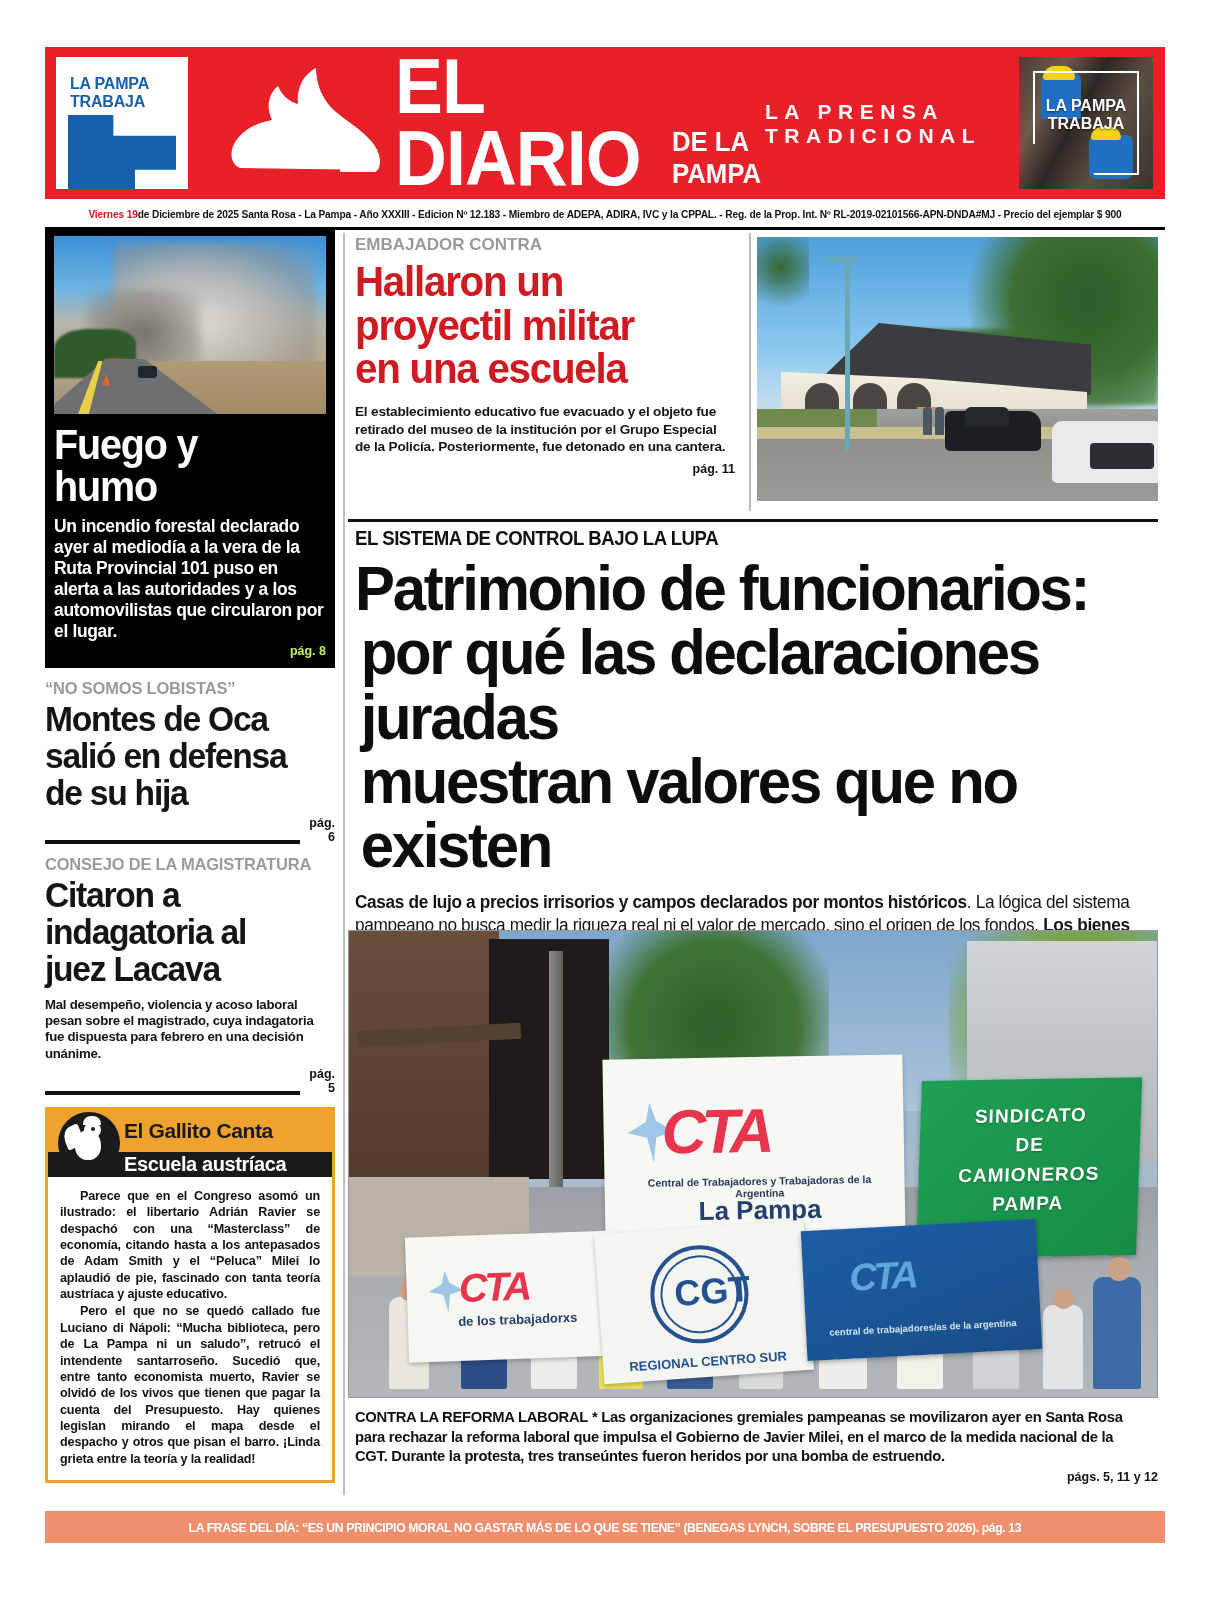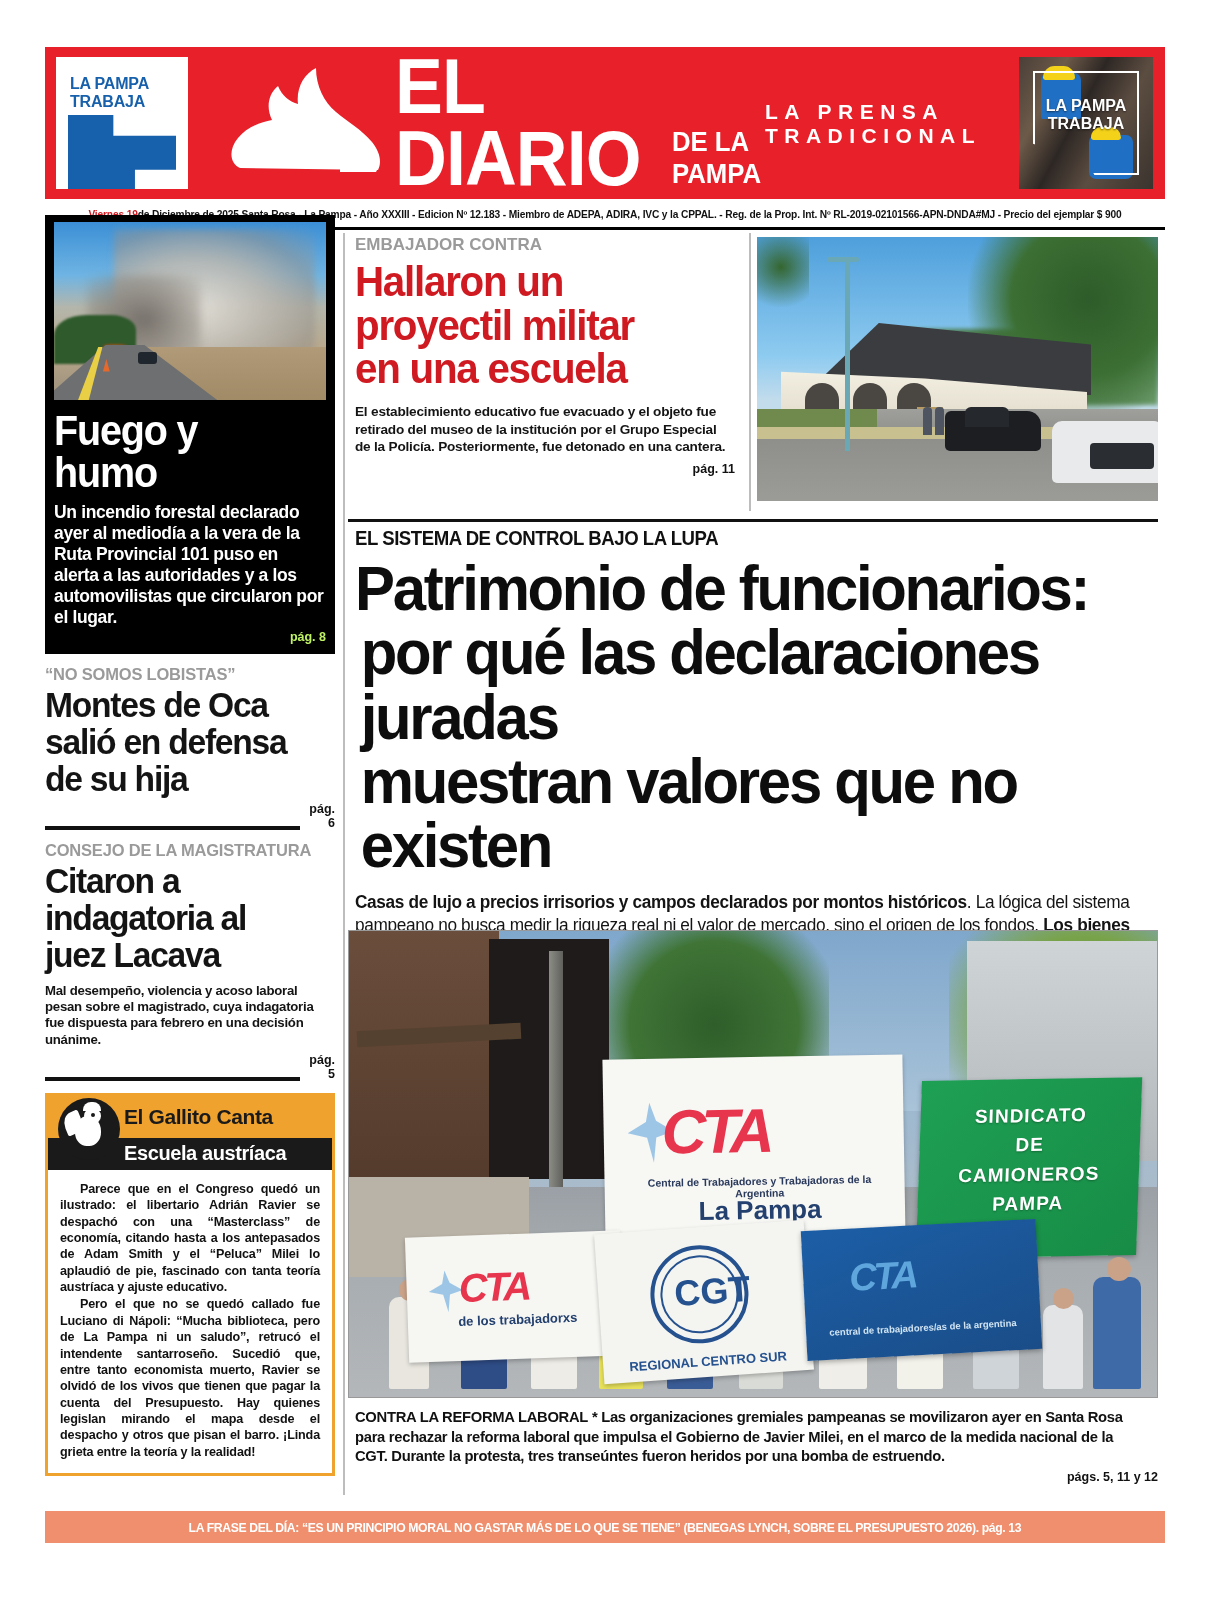--- a/index.html
+++ b/index.html
@@ -105,21 +105,21 @@
     font-size: 10.2px; font-weight: 700; color: #111; letter-spacing: -0.15px;
     white-space: nowrap;
   }
   .dateline .red { color: #d01a22; }
   .rule-top {
     position: absolute; left: 45px; top: 227px; width: 1120px;
     height: 3px; background: #000;
   }
 
   
-  .left-col { position: absolute; left: 45px; top: 215px; width: 290px; }
+  .left-col { position: absolute; left: 45px; top: 229px; width: 290px; }
 
   .fire-block { background: #000; padding: 7px 9px 10px 9px; }
   .fire-photo {
     width: 272px; height: 178px; position: relative; overflow: hidden;
     background: linear-gradient(#3b8fd6 0%, #6fb4e3 30%, #b4b6ab 48%, #b9a98e 70%, #9c8f79 100%);
   }
   .fire-photo .smoke {
     position: absolute; left: 22%; top: 4%; width: 74%; height: 74%;
     background: radial-gradient(ellipse at 40% 60%, rgba(225,222,215,.96) 0%, rgba(188,184,176,.88) 42%, rgba(150,146,140,.55) 72%, rgba(140,136,130,0) 100%);
     filter: blur(3px);
@@ -200,21 +200,21 @@
   }
   .gallito-head {
     background: #f0a22e; height: 42px; position: relative;
     display: flex; align-items: center;
   }
   .gallito-title {
     font-size: 21px; font-weight: 800; color: #1a1a1a;
     margin-left: 76px; letter-spacing: -0.4px;
   }
   .gallito-sub {
-    background: #1a1a1a; height: 32px; display: flex; align-items: center;
+    background: #1a1a1a; height: 25px; display: flex; align-items: center;
   }
   .gallito-sub span {
     font-size: 20px; font-weight: 800; color: #fff;
     margin-left: 76px; letter-spacing: -0.4px;
   }
   .rooster {
     position: absolute; left: 10px; top: 2px; width: 62px; height: 62px;
     border-radius: 50%; background: #1a1a1a; z-index: 5;
     overflow: hidden;
   }
@@ -640,21 +640,21 @@
           <div class="r-head"></div>
             <div class="r-comb"></div>
             <div class="r-eye"></div>
         </div>
         <div class="gallito-title">El Gallito Canta</div>
       </div>
       <div class="gallito-sub">
         <span>Escuela austríaca</span>
       </div>
       <div class="gallito-body">
-        <p>Parece que en el Congreso quedó un ilustrado: el libertario Adrián Ravier se despachó con una “Masterclass” de economía, citando hasta a los antepasados de Adam Smith y el “Peluca” Milei lo aplaudió de pie, fascinado con tanta teoría austríaca y ajuste educativo.</p>
+        <p>Parece que en el Congreso asomó un ilustrado: el libertario Adrián Ravier se despachó con una “Masterclass” de economía, citando hasta a los antepasados de Adam Smith y el “Peluca” Milei lo aplaudió de pie, fascinado con tanta teoría austríaca y ajuste educativo.</p>
         <p>Pero el que no se quedó callado fue Luciano di Nápoli: “Mucha biblioteca, pero de La Pampa ni un saludo”, retrucó el intendente santarroseño. Sucedió que, entre tanto economista muerto, Ravier se olvidó de los vivos que tienen que pagar la cuenta del Presupuesto. Hay quienes legislan mirando el mapa desde el despacho y otros que pisan el barro. ¡Linda grieta entre la teoría y la realidad!</p>
       </div>
     </div>
   </div>
 
   <div class="top-center">
     <div class="tc-kicker">EMBAJADOR CONTRA</div>
     <div class="tc-head">
       <div>Hallaron un</div>
       <div>proyectil militar</div>

